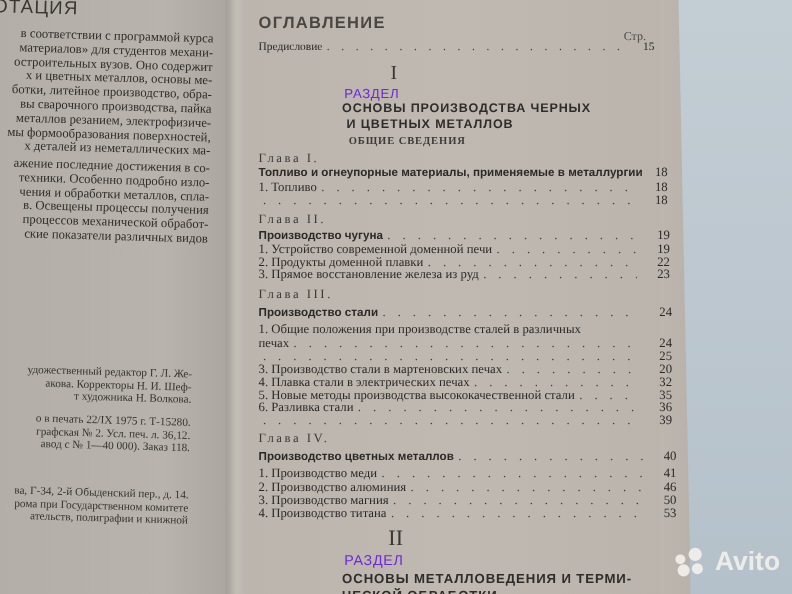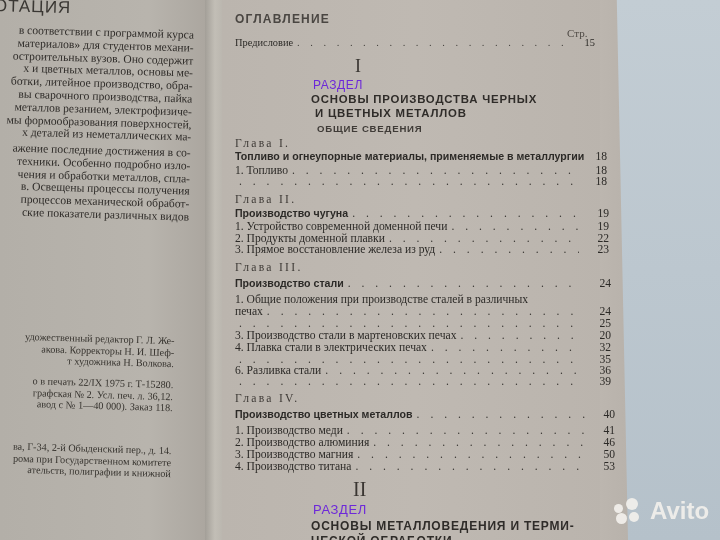--- a/index.html
+++ b/index.html
@@ -53,33 +53,33 @@
       background: linear-gradient(90deg, #bcb6af, #b8b2ab);
       clip-path: polygon(0 0, 60% 0, 100% 100%, 0 100%);
     }
     .toc {
       position: absolute; left: 235px; top: 0; width: 370px;
       color: #2c2a27;
     }
     .toc-heading {
       position: absolute; left: 0; top: 12px;
       font-family: "Liberation Sans", sans-serif; font-weight: bold;
-      font-size: 12px; letter-spacing: 1.2px; color: #4a4642;
+      font-size: 15px; letter-spacing: 1.2px; color: #4a4642;
     }
     .str-label { position: absolute; left: 332px; top: 27px; font-size: 11px; color: #4f4a45; }
     .row { position: absolute; left: 0; height: 13px; font-size: 11.6px; line-height: 13px; display: flex; align-items: baseline; }
     .row .lbl { white-space: nowrap; }
     .row .dots { flex: 1; overflow: hidden; white-space: nowrap; letter-spacing: 4px; margin: 0 4px; color: #3d3a36; }
     .row .pg { width: 26px; text-align: right; }
     .row.bold .lbl { font-family: "Liberation Sans", sans-serif; font-weight: bold; font-size: 10.6px; }
     .chap { position: absolute; left: 0; font-size: 11.6px; letter-spacing: 2.3px; color: #3e3a36; }
     .roman { position: absolute; font-size: 18px; color: #3a3632; }
     .razdel { position: absolute; font-family: "Liberation Sans", sans-serif; font-size: 12px; letter-spacing: 0.6px; color: #6d28d9; }
     .sec-title { position: absolute; font-family: "Liberation Sans", sans-serif; font-weight: bold; font-size: 11.4px; letter-spacing: 0.8px; line-height: 14px; color: #2f2c29; white-space: nowrap; }
-    .gen { position: absolute; font-family: Liberation Sans, sans-serif; font-weight: bold; font-size: 9.6px; letter-spacing: 0.8px; color: #3f3b37; text-align: right; }
+    .gen { position: absolute; font-family: Liberation Serif, serif; font-weight: bold; font-size: 9.6px; letter-spacing: 0.8px; color: #3f3b37; text-align: right; }
     .wrap2 { position: absolute; left: 0; font-size: 11.6px; line-height: 13px; white-space: nowrap; }
     
     .avito {
       position: absolute; left: 614px; top: 497px; display: flex; align-items: center;
       font-family: "Liberation Sans", sans-serif; font-weight: bold; font-size: 24px;
       color: rgba(242,240,236,0.92);
     }
     .avito-dots { position: relative; width: 30px; height: 26px; margin-right: 6px; }
     .avito-dots span { position: absolute; border-radius: 50%; background: rgba(242,240,236,0.92); }
   </style>
@@ -206,20 +206,21 @@
     <span class="lbl">3. Производство стали в мартеновских печах</span>
     <span class="dots">. . . . . . . . . . . . . . . . . . . . . . . . . . . . . . . . . . . .</span>
     <span class="pg">20</span>
   </div>
   <div class="row" style="top:341px;width:376px">
     <span class="lbl">4. Плавка стали в электрических печах</span>
     <span class="dots">. . . . . . . . . . . . . . . . . . . . . . . . . . . . . . . . . . . .</span>
     <span class="pg">32</span>
   </div>
   <div class="row" style="top:353px;width:376px">
+    <span class="lbl">5. Новые методы производства высококачественной стали</span>
     <span class="dots">. . . . . . . . . . . . . . . . . . . . . . . . . . . . . . . . . . . .</span>
     <span class="pg">35</span>
   </div>
   <div class="row" style="top:364px;width:376px">
     <span class="lbl">6. Разливка стали</span>
     <span class="dots">. . . . . . . . . . . . . . . . . . . . . . . . . . . . . . . . . . . .</span>
     <span class="pg">36</span>
   </div>
   <div class="row" style="top:375px;width:376px">
     <span class="dots">. . . . . . . . . . . . . . . . . . . . . . . . . . . . . . . . . . . .</span>

